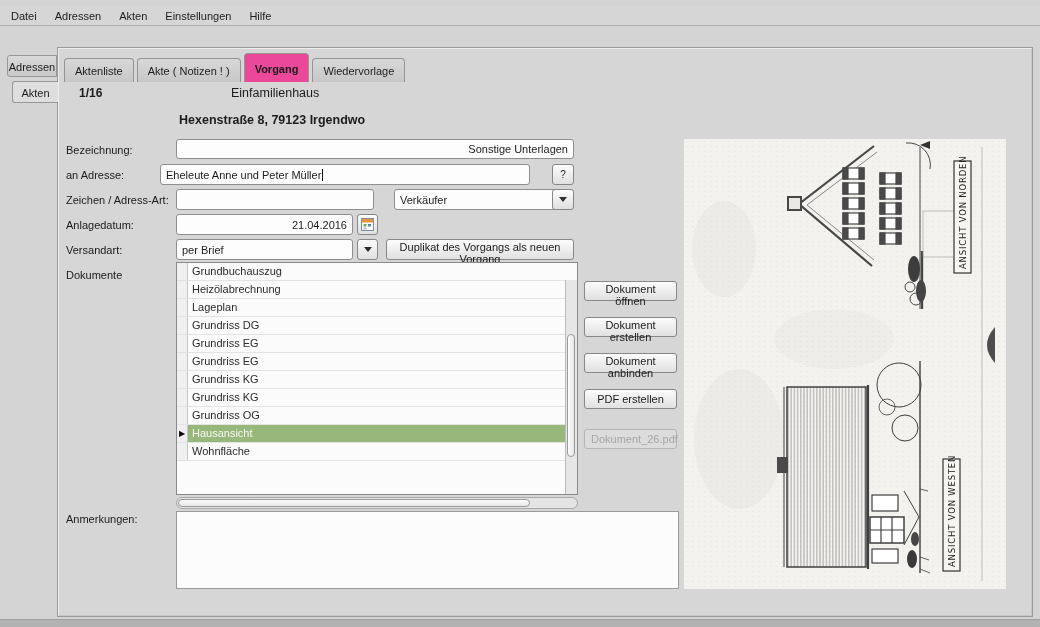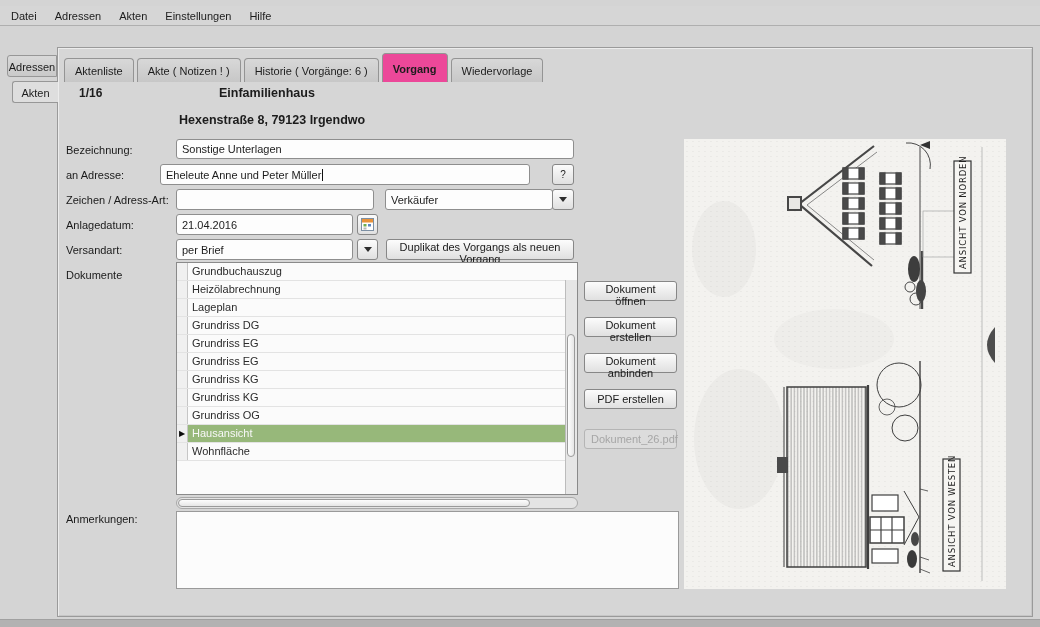--- a/index.html
+++ b/index.html
@@ -24,27 +24,27 @@
   .panel{position:absolute;left:57px;top:47px;width:976px;height:570px;background:#d6d6d6;
     border:1px solid #9a9a9a;box-sizing:border-box;
     box-shadow:inset 1px 1px 0 rgba(255,255,255,.55), inset -1px -1px 0 rgba(0,0,0,.07);}
   
   .tabbar{position:absolute;left:6px;top:4px;display:flex;align-items:flex-end;gap:3px;height:30px;}
   .tab{height:24px;line-height:24px;padding:0 10px;background:linear-gradient(#d8d8d8,#c7c7c7);
     border:1px solid #949494;border-bottom:none;border-radius:4px 4px 0 0;white-space:nowrap;box-sizing:border-box;}
   .tab.active{height:29px;line-height:30px;background:#ec4899;position:relative;z-index:4;font-weight:bold;}
   
   .rec-counter{position:absolute;left:21px;top:38px;font-weight:bold;font-size:12px;}
-  .rec-title{position:absolute;left:115px;top:38px;font-weight:bold;font-size:12.5px;padding-left:46px;}
+  .rec-title{position:absolute;left:127px;top:38px;font-weight:normal;font-size:12.5px;padding-left:46px;}
   .rec-subtitle{position:absolute;left:121px;top:65px;font-weight:bold;font-size:12.5px;}
   
   .flabel{position:absolute;left:8px;color:#1a1a1a;}
   .input, .combo-field{position:absolute;background:#fdfdfd;border:1px solid #8e8e8e;border-radius:3px;
     padding:0 5px;font:11px "Liberation Sans","DejaVu Sans",sans-serif;color:#1c1c1c;box-sizing:border-box;
-    display:flex;align-items:center;overflow:hidden;white-space:nowrap;}
+    display:flex;align-items:center;overflow:hidden;white-space:nowrap;text-align:right;}
   input.input{display:block;line-height:19px;}
   .caret{display:inline-block;width:1px;height:12px;background:#111;margin-left:1px;}
   .sq-btn{position:absolute;border:1px solid #878787;border-radius:3px;background:linear-gradient(#fcfcfc,#e0e0e0);
     font-size:10px;color:#222;display:flex;align-items:center;justify-content:center;box-sizing:border-box;padding:0;}
   .arrow-glyph{width:0;height:0;border-left:4px solid transparent;border-right:4px solid transparent;border-top:5px solid #2d2d2d;}
   .push-btn{border:1px solid #878787;border-radius:3px;background:linear-gradient(#fcfcfc,#e0e0e0);
     font:11px "Liberation Sans","DejaVu Sans",sans-serif;color:#1a1a1a;box-sizing:border-box;}
   
   .doc-table{position:absolute;left:118px;top:214px;width:402px;height:233px;background:#fbfbfb;
     border:1px solid #8a8a8a;box-sizing:border-box;overflow:hidden;}
@@ -90,21 +90,20 @@
 <div class="side-tabs" id="sidetabs">
     <div class="side-tab">Adressen</div>
     <div class="side-tab active">Akten</div>
   </div>
 
 <div class="panel">
 
   <div class="tabbar" id="tabbar">
       <div class="tab">Aktenliste</div>
       <div class="tab">Akte ( Notizen ! )</div>
-      <div class="tab">Historie ( Vorgänge: 6 )</div>
       <div class="tab active">Vorgang</div>
       <div class="tab">Wiedervorlage</div>
     </div>
 
   <div class="rec-counter">1/16</div>
   <div class="rec-title">Einfamilienhaus</div>
   <div class="rec-subtitle">Hexenstraße 8, 79123 Irgendwo</div>
 
   <div class="flabel" style="top:96px">Bezeichnung:</div>
   <div class="flabel" style="top:121px">an Adresse:</div>
@@ -116,21 +115,21 @@
 
   <input class="input" style="left: 118px; top: 91px; width: 398px; height: 20px;" value="Sonstige Unterlagen">
 
   <div class="combo-field" style="left:102px;top:116px;width:370px;height:21px">
     <span>Eheleute Anne und Peter Müller</span>
       <span class="caret"></span>
   </div>
   <button class="sq-btn" style="left:494px;top:116px;width:22px;height:21px">?</button>
 
   <input class="input" style="left: 118px; top: 141px; width: 198px; height: 21px;" value="">
-  <div class="combo-field" style="left:327px;top:141px;width:168px;height:21px">
+  <div class="combo-field" style="left:336px;top:141px;width:168px;height:21px">
     <span>Verkäufer</span>
   </div>
   <button class="sq-btn" style="left:494px;top:141px;width:22px;height:21px">
     <span class="arrow-glyph"></span>
   </button>
 
   <input class="input" style="left: 118px; top: 166px; width: 177px; height: 21px;" value="21.04.2016">
   <button class="sq-btn" style="left:299px;top:166px;width:21px;height:21px">
     <svg width="13" height="13" viewBox="0 0 13 13">
       <rect x="0.5" y="0.5" width="12" height="12" fill="#ffffff" stroke="#7c8fa3"></rect>

